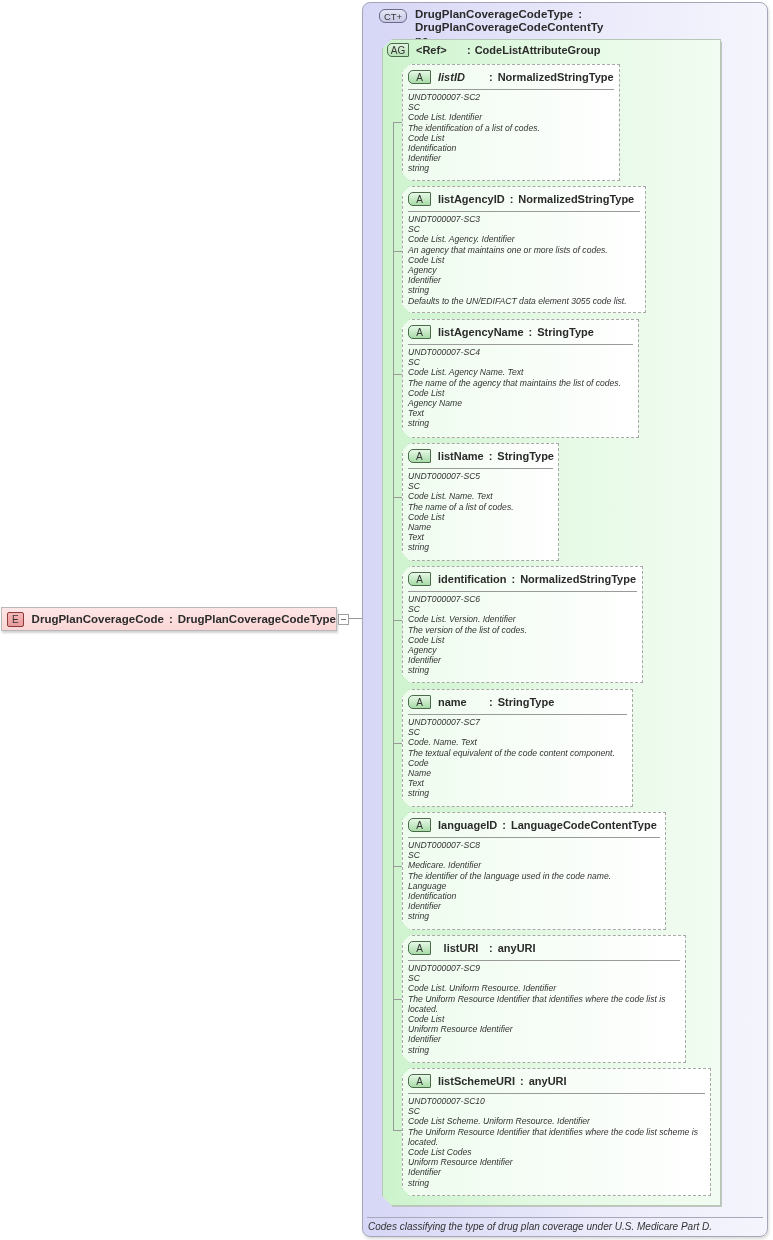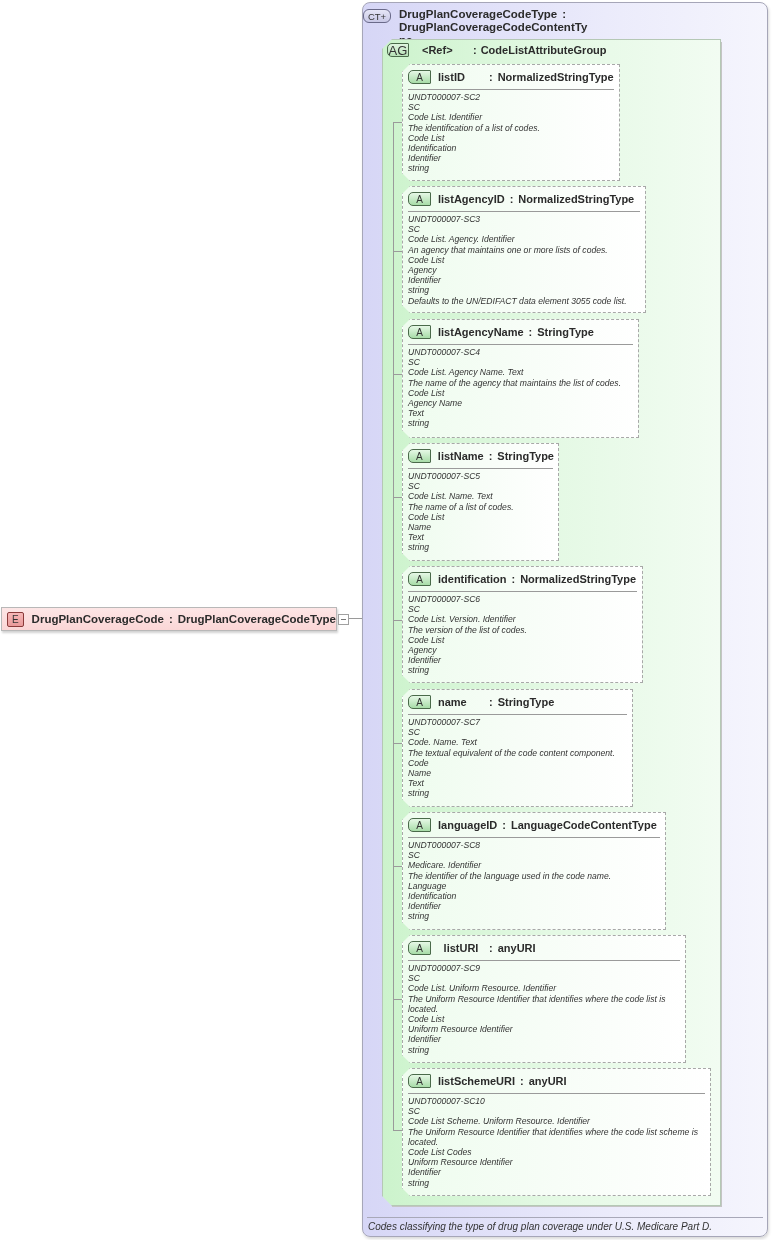--- a/index.html
+++ b/index.html
@@ -37,21 +37,21 @@
     .vline { position: absolute; width: 1px; background: #9a9a9a; }
 
     
     .ct {
       position: absolute; left: 362px; top: 2px; width: 404px; height: 1233px;
       border: 1px solid #a6a6b8; border-radius: 8px;
       background: linear-gradient(to right, #d6d6f6 0%, #ebebfb 60%, #f5f5fd 100%);
       box-shadow: 1px 2px 3px rgba(0,0,0,0.15);
     }
     .ct-header {
-      position: absolute; left: 0; top: 5px; right: 4px;
+      position: absolute; left: 16px; top: 5px; right: 4px;
       font-size: 11.5px; font-weight: bold; color: #2b2b2b;
       display: flex; align-items: flex-start;
     }
     .badge-ct {
       width: 26px; height: 12px; border: 1px solid #6a6a8a; border-radius: 6px;
       background: linear-gradient(to bottom, #e6e6f6, #c8c8e6);
       font-size: 9.5px; font-weight: normal; color: #333;
       display: flex; align-items: center; justify-content: center; margin-right: 8px; margin-top: 1px;
       flex-shrink: 0;
     }
@@ -80,22 +80,22 @@
     }
     .ag-header {
       position: absolute; left: 387px; top: 43px;
       font-size: 11px; font-weight: bold; color: #2b2b2b;
       display: flex; align-items: center;
     }
     .badge-ag {
       width: 20px; height: 12px; border: 1px solid #4a6a4a;
       border-radius: 5px 1px 1px 5px;
       background: linear-gradient(to bottom, #e0f5e0, #b8e2b8);
-      font-size: 13px; font-weight: normal; color: #333;
-      display: flex; align-items: center; justify-content: center; margin-right: 13px;
+      font-size: 10px; font-weight: normal; color: #333;
+      display: flex; align-items: center; justify-content: center; margin-right: 7px;
     }
     .ag-ref { width: 51px; }
     .ag-colon { margin-right: 4px; }
 
     
     .attr {
       position: absolute;
       border: 1px dashed #a8a8a8;
       background: linear-gradient(to right, #eefcee 0%, #f7fdf7 50%, #ffffff 100%);
       box-shadow: 2px 2px 2px rgba(0,0,0,0.18);
@@ -166,21 +166,21 @@
 <div class="hline" style="left:393px; top:497px; width:9px;"></div>
 <div class="hline" style="left:393px; top:620px; width:9px;"></div>
 <div class="hline" style="left:393px; top:743px; width:9px;"></div>
 <div class="hline" style="left:393px; top:866px; width:9px;"></div>
 <div class="hline" style="left:393px; top:999px; width:9px;"></div>
 <div class="hline" style="left:393px; top:1130px; width:9px;"></div>
 
 <div class="attr" style="left:402px; top:64px; width:216px; height:115px;">
   <div class="attr-head">
     <span class="badge-a">A</span>
-    <span style="width:46px;">listID</span>
+    <span style="width:46px;font-style:italic;">listID</span>
     <span class="attr-sep">:</span>
     <span>NormalizedStringType</span>
   </div>
   <div class="attr-rule"></div>
   <div class="attr-doc">
     <div>UNDT000007-SC2</div>
     <div>SC</div>
     <div>Code List. Identifier</div>
     <div>The identification of a list of codes.</div>
     <div>Code List</div>

